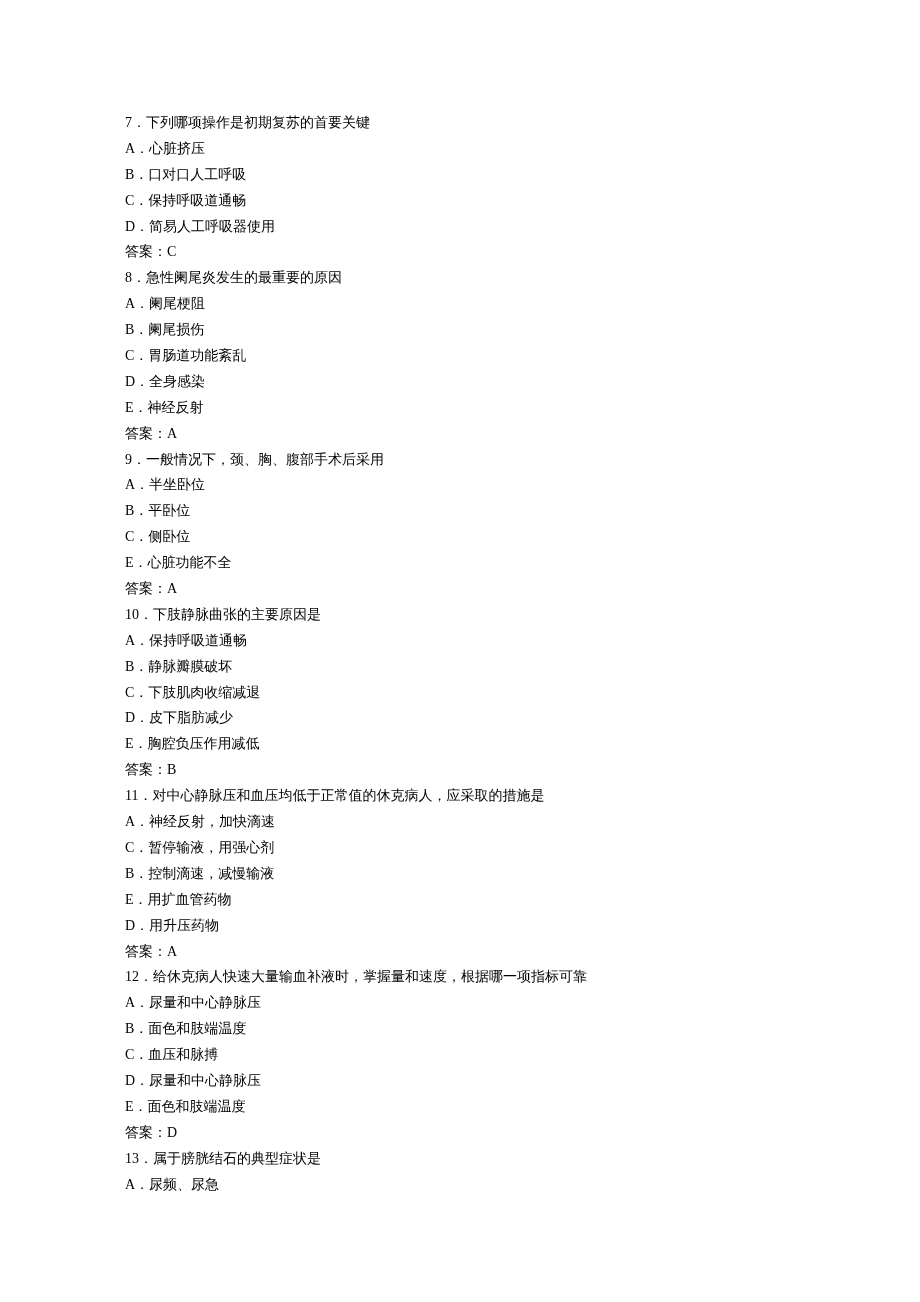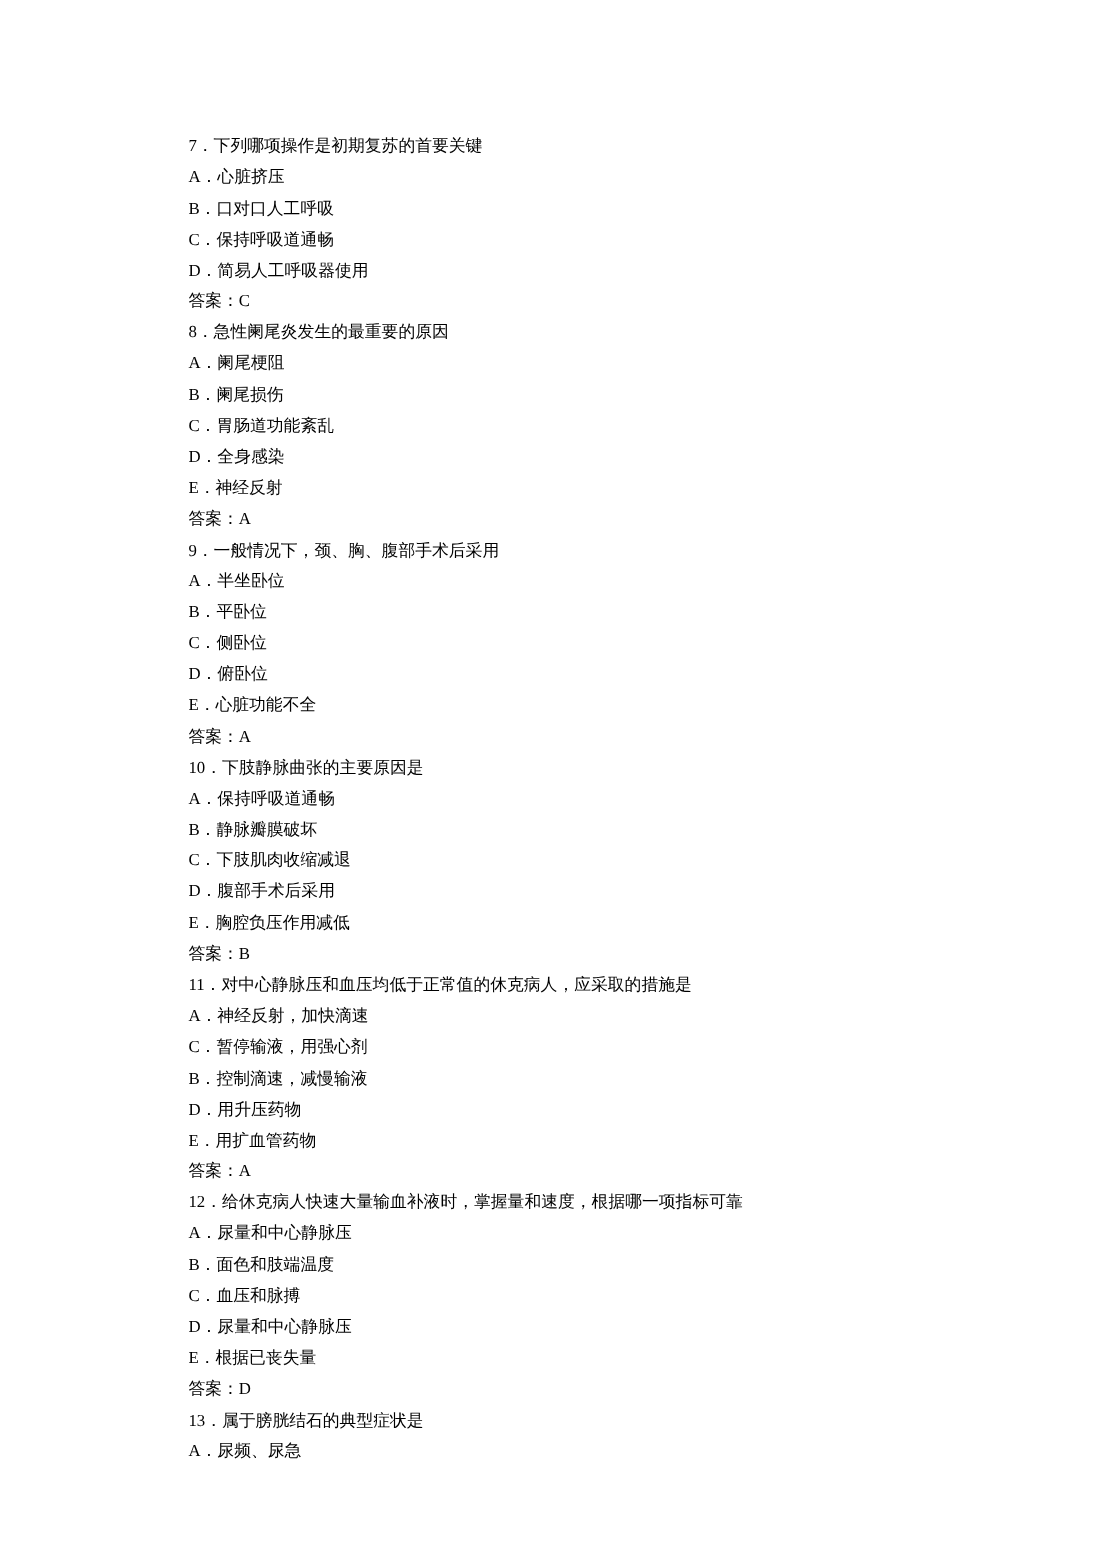--- a/index.html
+++ b/index.html
@@ -12,21 +12,20 @@
     line-height: 1.85;
   }
   .page {
     width: 920px;
     min-height: 1302px;
     padding: 110px 125px 60px 125px;
     box-sizing: border-box;
   }
   .line {
     white-space: pre-wrap;
-    margin-left: 32px;
   }
 </style>
 </head>
 <body>
 
 <div class="page">
 
   <div class="line"><span>7</span>．<span>下列哪项操作是初期复苏的首要关键</span></div>
   <div class="line">A．心脏挤压</div>
   <div class="line">B．口对口人工呼吸</div>
@@ -39,44 +38,43 @@
   <div class="line">B．阑尾损伤</div>
   <div class="line">C．胃肠道功能紊乱</div>
   <div class="line">D．全身感染</div>
   <div class="line">E．神经反射</div>
   <div class="line">答案：A</div>
 
   <div class="line"><span>9</span>．<span>一般情况下，颈、胸、腹部手术后采用</span></div>
   <div class="line">A．半坐卧位</div>
   <div class="line">B．平卧位</div>
   <div class="line">C．侧卧位</div>
-  <div class="line">D．俯卧位</div>
   <div class="line">E．心脏功能不全</div>
   <div class="line">答案：A</div>
 
   <div class="line"><span>10</span>．<span>下肢静脉曲张的主要原因是</span></div>
   <div class="line">A．保持呼吸道通畅</div>
   <div class="line">B．静脉瓣膜破坏</div>
   <div class="line">C．下肢肌肉收缩减退</div>
-  <div class="line">D．腹部手术后采用</div>
+  <div class="line">D．皮下脂肪减少</div>
   <div class="line">E．胸腔负压作用减低</div>
   <div class="line">答案：B</div>
 
   <div class="line"><span>11</span>．<span>对中心静脉压和血压均低于正常值的休克病人，应采取的措施是</span></div>
   <div class="line">A．神经反射，加快滴速</div>
   <div class="line">C．暂停输液，用强心剂</div>
   <div class="line">B．控制滴速，减慢输液</div>
+  <div class="line">E．用扩血管药物</div>
   <div class="line">D．用升压药物</div>
-  <div class="line">E．用扩血管药物</div>
   <div class="line">答案：A</div>
 
   <div class="line"><span>12</span>．<span>给休克病人快速大量输血补液时，掌握量和速度，根据哪一项指标可靠</span></div>
   <div class="line">A．尿量和中心静脉压</div>
   <div class="line">B．面色和肢端温度</div>
   <div class="line">C．血压和脉搏</div>
   <div class="line">D．尿量和中心静脉压</div>
-  <div class="line">E．根据已丧失量</div>
+  <div class="line">E．面色和肢端温度</div>
   <div class="line">答案：D</div>
 
   <div class="line"><span>13</span>．<span>属于膀胱结石的典型症状是</span></div>
   <div class="line">A．尿频、尿急</div>
 
 </div>
 
 </body></html>

